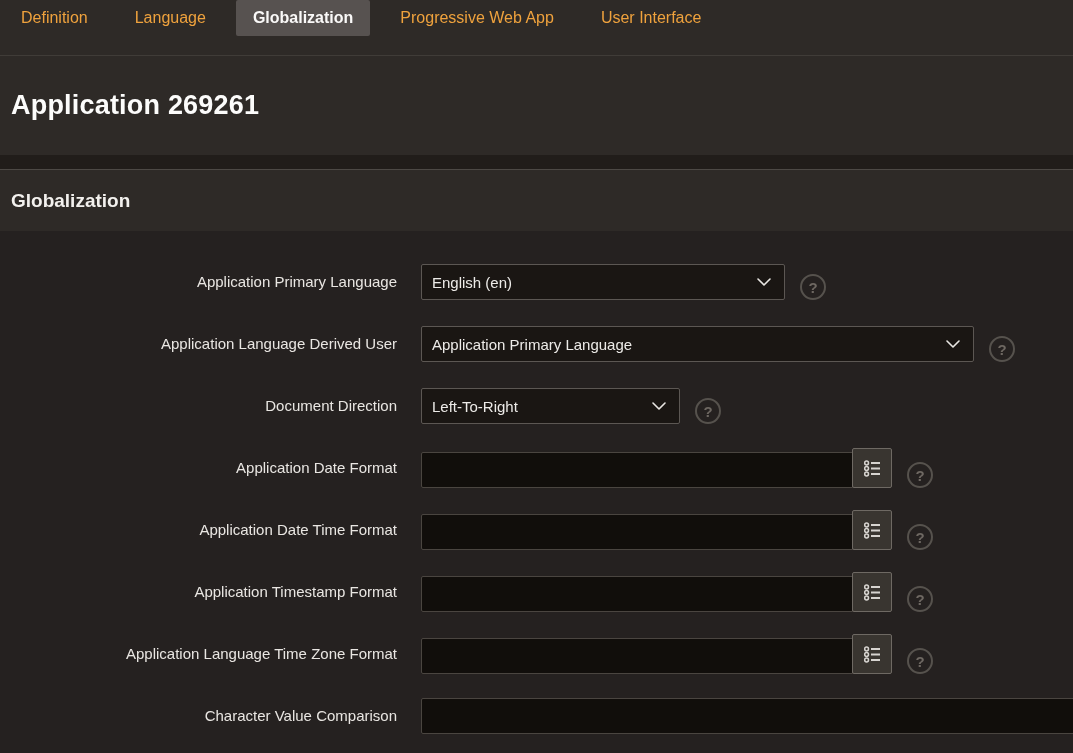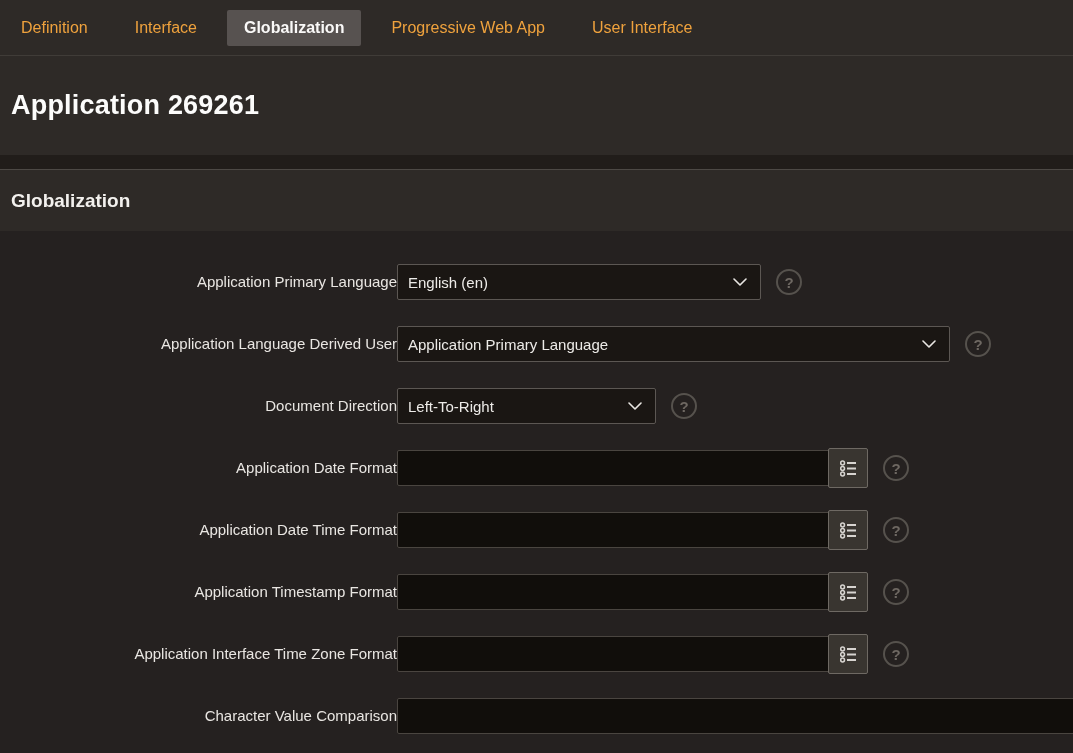--- a/index.html
+++ b/index.html
@@ -5,21 +5,21 @@
   html,body{margin:0;padding:0;}
   body{
     width:1073px;height:753px;overflow:hidden;
     background:#252120;
     font-family:"Liberation Sans", sans-serif;
     -webkit-font-smoothing:antialiased;
   }
   
   .tabbar{
     height:56px;background:#2e2a27;border-bottom:1px solid #403c38;
-    display:flex;align-items:center;padding-left:4px;gap:13px;
+    display:flex;align-items:flex-start;padding-left:4px;gap:13px;
     box-sizing:border-box;
   }
   .tab{
     padding:9px 17px;font-size:16px;color:#efa23d;border-radius:2px;
     white-space:nowrap;cursor:pointer;
   }
   .tab.selected{background:#575250;color:#faf9f8;font-weight:bold;}
   
   .title-section{
     height:99px;background:#2e2a27;display:flex;align-items:center;
@@ -32,21 +32,21 @@
     display:flex;align-items:center;padding-left:11px;box-sizing:border-box;
   }
   .section-title{margin:0;font-size:19px;font-weight:bold;color:#f3f1ee;}
   
   .content{background:#252120;padding-top:33px;height:487px;overflow:hidden;}
   .form-row{display:flex;align-items:center;margin-bottom:26px;height:36px;}
   .field-label{
     width:397px;flex-shrink:0;text-align:right;
     font-size:15px;color:#e9e6e2;line-height:1.2;
   }
-  .control{display:flex;align-items:center;}
+  .control{margin-left:24px;display:flex;align-items:flex-end;}
   .select{
     height:36px;background:#1a1613;border:1px solid #5c5753;border-radius:2px;
     display:flex;align-items:center;justify-content:space-between;
     padding:0 13px 0 10px;color:#edebe8;font-size:15px;
     box-sizing:border-box;cursor:pointer;
   }
   .select .val{white-space:nowrap;overflow:hidden;}
   .chev{display:flex;align-items:center;margin-left:10px;flex-shrink:0;}
   .text-input{
     height:36px;background:#110e0b;border:1px solid #4a4540;border-radius:2px;
@@ -65,21 +65,21 @@
     color:#6e6862;font-size:15px;font-weight:bold;
     display:flex;align-items:center;justify-content:center;cursor:pointer;
     font-family:"Liberation Sans", sans-serif;
   }
 </style>
 </head>
 <body>
 
 <div class="tabbar" id="tabbar">
     <div class="tab">Definition</div>
-    <div class="tab">Interface</div>
+    <div class="tab">Language</div>
     <div class="tab selected">Globalization</div>
     <div class="tab">Progressive Web App</div>
     <div class="tab">User Interface</div>
   </div>
 
 <div class="title-section">
   <h1 class="page-title">Application 269261</h1>
 </div>
 
 <div class="dark-band"></div>
@@ -182,21 +182,21 @@
               <line x1="8" y1="4" x2="17" y2="4" stroke="#d7d4d0" stroke-width="2"></line>
               <line x1="8" y1="9.5" x2="17" y2="9.5" stroke="#d7d4d0" stroke-width="2"></line>
               <line x1="8" y1="15" x2="17" y2="15" stroke="#d7d4d0" stroke-width="2"></line>
             </svg>
           </span>
         </button>
         <span class="help">?</span>
       </div>
     </div>
     <div class="form-row">
-      <div class="field-label">Application Interface Time Zone Format</div>
+      <div class="field-label">Application Language Time Zone Format</div>
       <div class="control has-lov">
         <input class="text-input" type="text" style="width: 432px;">
         <button class="lov-btn">
           <span style="display: flex;">
             <svg width="19" height="19" viewBox="0 0 19 19">
               <circle cx="3.6" cy="4" r="1.9" fill="none" stroke="#d7d4d0" stroke-width="1.5"></circle>
               <circle cx="3.6" cy="9.5" r="1.9" fill="none" stroke="#d7d4d0" stroke-width="1.5"></circle>
               <circle cx="3.6" cy="15" r="1.9" fill="none" stroke="#d7d4d0" stroke-width="1.5"></circle>
               <line x1="8" y1="4" x2="17" y2="4" stroke="#d7d4d0" stroke-width="2"></line>
               <line x1="8" y1="9.5" x2="17" y2="9.5" stroke="#d7d4d0" stroke-width="2"></line>

